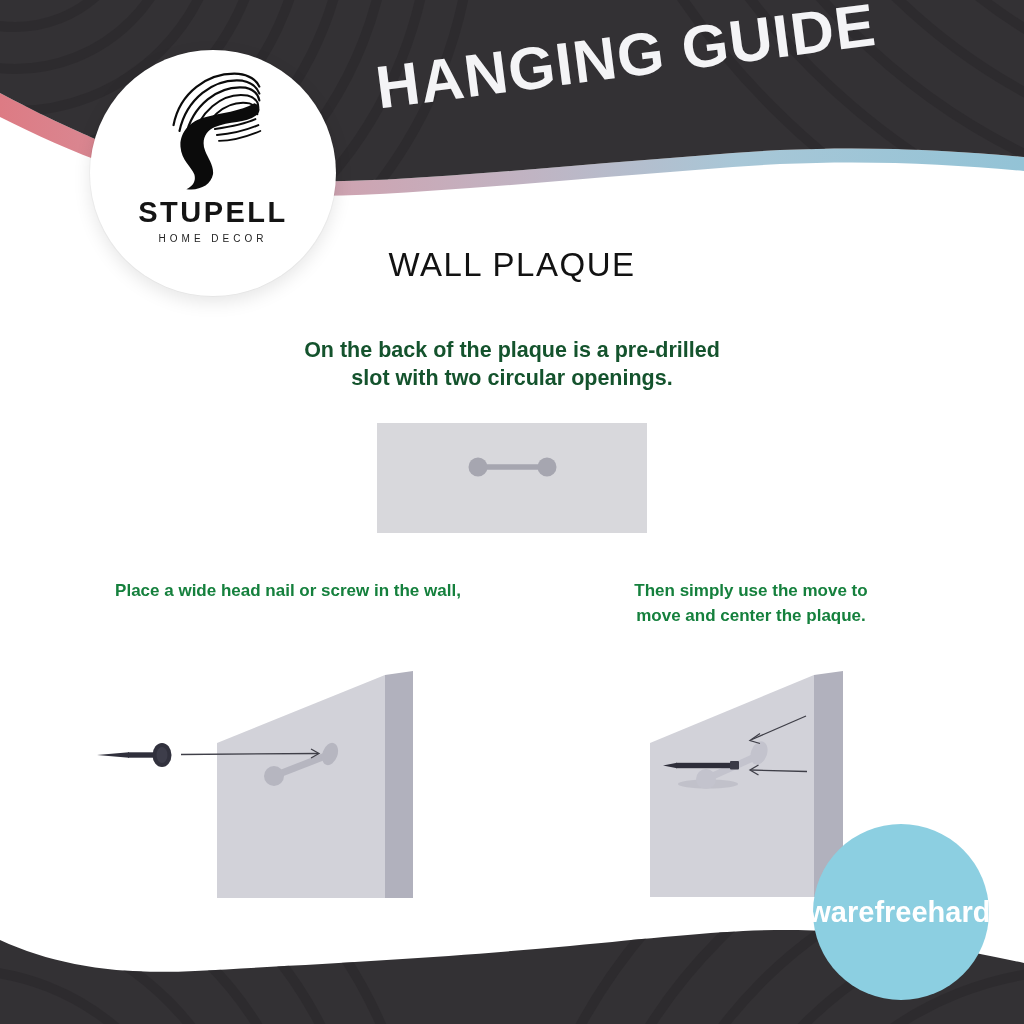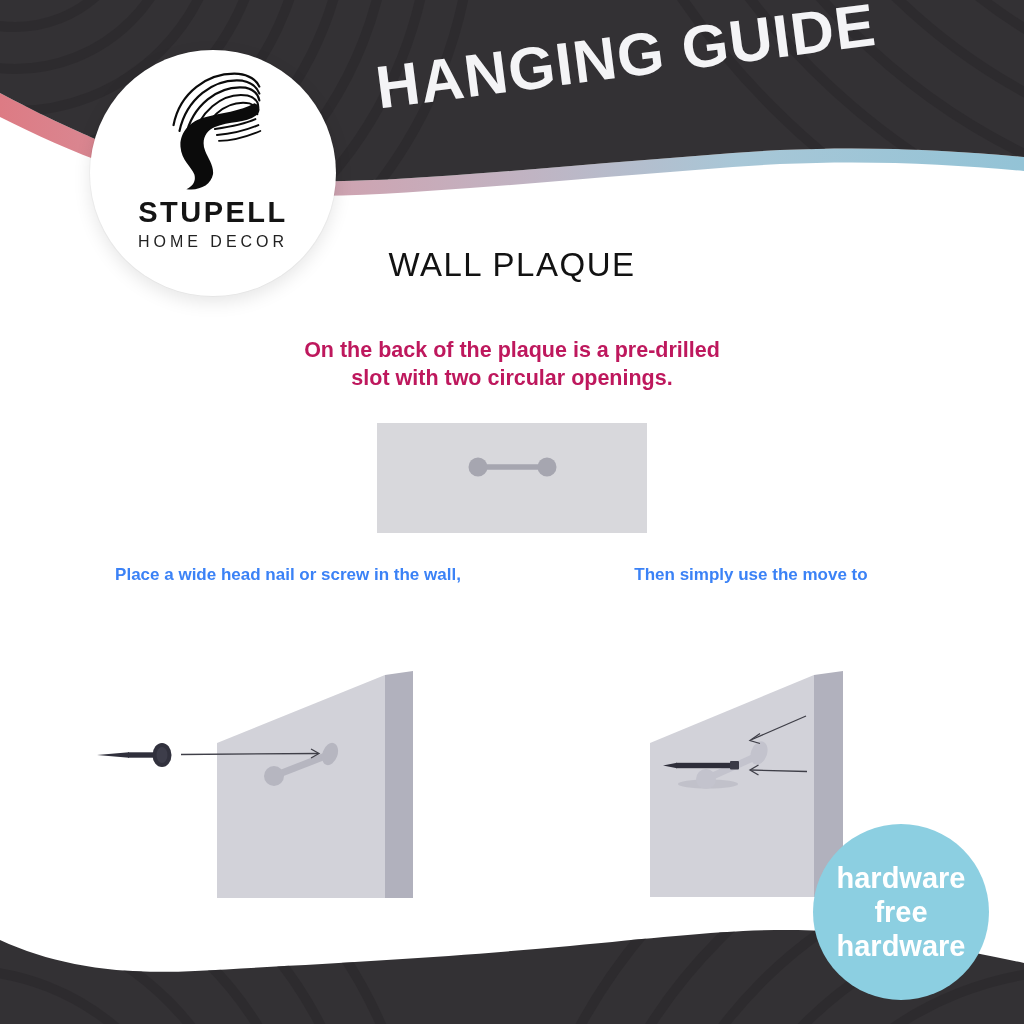--- a/index.html
+++ b/index.html
@@ -17,53 +17,53 @@
     background:#ffffff;z-index:3;
     box-shadow:0 0 0 1px rgba(0,0,0,0.03), 0 6px 18px rgba(0,0,0,0.10);
     display:flex;flex-direction:column;align-items:center;text-align:right;
   }
   .logo-circle svg{margin-top:10px;}
   .brand-name{
     font-size:29px;font-weight:600;letter-spacing:2.5px;color:#141414;
     margin-top:-2px;
   }
   .brand-tagline{
-    font-size:16px;font-weight:500;letter-spacing:4px;color:#222;
+    font-size:10px;font-weight:500;letter-spacing:4px;color:#222;
     margin-top:4px;
   }
 
   .main-title{
     left:372px;top:54px;width:600px;
     transform:rotate(-7.3deg);transform-origin:left top;
     font-size:60px;font-weight:700;letter-spacing:1px;
     color:#f4f4f6;white-space:nowrap;
   }
 
   .product-type{
     left:312px;top:246px;width:400px;text-align:center;
     font-size:33px;font-weight:400;letter-spacing:1.5px;color:#121212;
     white-space:nowrap;
   }
 
   .intro-text{
     left:212px;top:336px;width:600px;text-align:center;
-    font-size:21.5px;font-weight:600;line-height:28px;color:#be185d;
+    font-size:21.5px;font-weight:600;line-height:28px;color:#14532d;
   }
 
   .caption{
-    top:562px;width:400px;text-align:center;
-    font-size:17px;font-weight:600;line-height:25px;color:#3b82f6;
+    top:578px;width:400px;text-align:center;
+    font-size:17px;font-weight:600;line-height:25px;color:#15803d;
   }
   .caption-left{left:88px;}
   .caption-right{left:551px;}
 
   .badge{
     left:813px;top:824px;width:176px;height:176px;border-radius:50%;
     background:#8ccfe1;z-index:3;
-    display:flex;flex-direction:column;align-items:center;justify-content:center;
+    display:flex;flex-direction:row;align-items:center;justify-content:center;
     font-size:29px;font-weight:600;line-height:34px;color:#ffffff;
     text-align:center;
   }
 </style>
 </head>
 <body>
 
 <svg id="art" width="1024" height="1024" viewBox="0 0 1024 1024">
   <defs>
     <linearGradient id="ribbonGrad" x1="0" y1="0" x2="1" y2="0">
@@ -201,19 +201,20 @@
   <div>On the back of the plaque is a pre-drilled</div>
   <div>slot with two circular openings.</div>
 </div>
 
 <div class="overlay caption caption-left">
   <div>Place a wide head nail or screw in the wall,</div>
 </div>
 
 <div class="overlay caption caption-right">
   <div>Then simply use the move to</div>
+  <div>move and center the plaque.</div>
 </div>
 
 <div class="badge overlay">
   <div>hardware</div>
   <div>free</div>
   <div>hardware</div>
 </div>
 
 </body></html>

